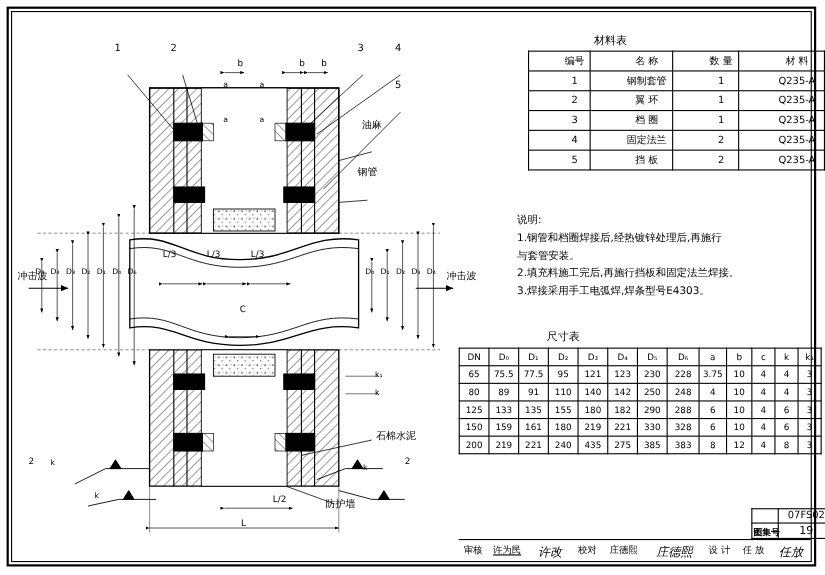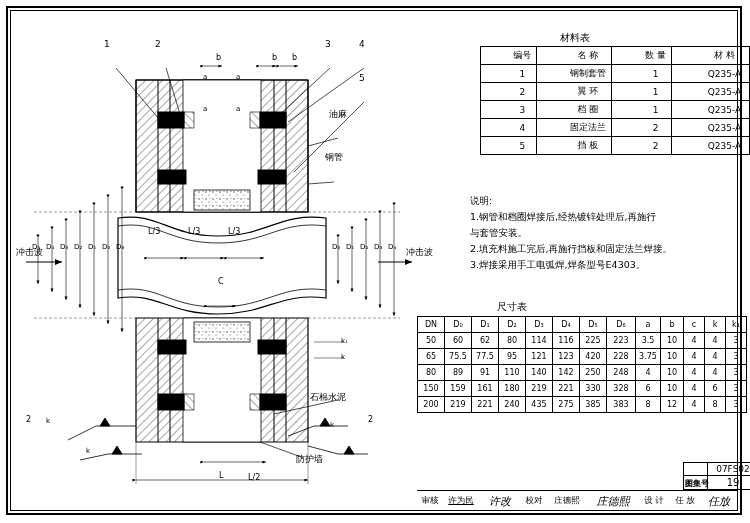--- a/index.html
+++ b/index.html
@@ -19,21 +19,21 @@
   table{border-collapse:collapse;position:absolute;}
   table td,table th{border:1px solid #000;text-align:center;font-weight:normal;padding:0;}
 
   
   #mat-table{left:480px;top:46px;font-size:9px;}
   #mat-table td{height:17px;padding-left:28px;}
   #mat-table .c0{width:34px;}
   #mat-table .c1{width:62px;}
   #mat-table .c2{width:40px;}
   #mat-table .c3{width:58px;}
-  #mat-title{left:560px;top:33px;font-size:10px;}
+  #mat-title{left:540px;top:33px;font-size:10px;}
 
   
   #dim-table{left:417px;top:316px;font-size:8px;}
   #dim-table td{height:15px;}
   #dim-table td.w1{width:26px;}
   #dim-table td.w2{width:26px;}
   #dim-table td.w3{width:26px;}
   #dim-table td.w4{width:26px;}
   #dim-table td.w5{width:26px;}
   #dim-table td.w6{width:26px;}
@@ -217,21 +217,21 @@
   <div class="t sm num" style="left:272px;top:54px;">b</div>
   <div class="t sm num" style="left:292px;top:54px;">b</div>
 
   <div class="t xs num" style="left:203px;top:74px;">a</div>
   <div class="t xs num" style="left:236px;top:74px;">a</div>
   <div class="t xs num" style="left:203px;top:106px;">a</div>
   <div class="t xs num" style="left:236px;top:106px;">a</div>
 
   <div class="t cn" style="left:329px;top:110px;">油麻</div>
   <div class="t cn" style="left:325px;top:153px;">钢管</div>
-  <div class="t cn" style="left:310px;top:393px;">石棉水泥</div>
+  <div class="t cn" style="left:342px;top:393px;">石棉水泥</div>
   <div class="t cn" style="left:296px;top:455px;">防护墙</div>
 
   <div class="t cn" style="left:16px;top:248px;">冲击波</div>
   <div class="t cn" style="left:406px;top:248px;">冲击波</div>
 
   <div class="t xs num" style="left:32px;top:244px;">D₅</div>
   <div class="t xs num" style="left:46px;top:244px;">D₄</div>
   <div class="t xs num" style="left:60px;top:244px;">D₃</div>
   <div class="t xs num" style="left:74px;top:244px;">D₂</div>
   <div class="t xs num" style="left:88px;top:244px;">D₁</div>
@@ -242,21 +242,21 @@
   <div class="t xs num" style="left:346px;top:244px;">D₁</div>
   <div class="t xs num" style="left:360px;top:244px;">D₂</div>
   <div class="t xs num" style="left:374px;top:244px;">D₃</div>
   <div class="t xs num" style="left:388px;top:244px;">D₄</div>
 
   <div class="t sm num" style="left:148px;top:228px;">L/3</div>
   <div class="t sm num" style="left:188px;top:228px;">L/3</div>
   <div class="t sm num" style="left:228px;top:228px;">L/3</div>
 
   <div class="t sm num" style="left:218px;top:278px;">C</div>
-  <div class="t sm num" style="left:248px;top:474px;">L/2</div>
+  <div class="t sm num" style="left:248px;top:450px;">L/2</div>
   <div class="t sm num" style="left:219px;top:472px;">L</div>
 
   <div class="t xs num" style="left:341px;top:338px;">k₁</div>
   <div class="t xs num" style="left:341px;top:354px;">k</div>
   <div class="t xs num" style="left:46px;top:418px;">k</div>
   <div class="t xs num" style="left:86px;top:448px;">k</div>
   <div class="t xs num" style="left:330px;top:422px;">k</div>
 
   <div class="t sm num" style="left:26px;top:416px;">2</div>
   <div class="t sm num" style="left:368px;top:416px;">2</div>
@@ -323,62 +323,62 @@
       <td class="w6">D₄</td>
       <td class="w7">D₅</td>
       <td class="w8">D₆</td>
       <td class="w9">a</td>
       <td class="w10">b</td>
       <td class="w11">c</td>
       <td class="w12">k</td>
       <td class="w13">k₁</td>
     </tr>
     <tr>
-      <td>50</td>
-      <td>60</td>
-      <td>62</td>
-      <td>80</td>
-      <td>114</td>
-      <td>116</td>
-      <td>225</td>
-      <td>223</td>
-      <td>3.5</td>
-      <td>10</td>
-      <td>4</td>
-      <td>4</td>
-      <td>3</td>
-    </tr>
-    <tr>
       <td>65</td>
       <td>75.5</td>
       <td>77.5</td>
       <td>95</td>
       <td>121</td>
       <td>123</td>
-      <td>420</td>
+      <td>230</td>
       <td>228</td>
       <td>3.75</td>
       <td>10</td>
       <td>4</td>
       <td>4</td>
       <td>3</td>
     </tr>
     <tr>
       <td>80</td>
       <td>89</td>
       <td>91</td>
       <td>110</td>
       <td>140</td>
       <td>142</td>
       <td>250</td>
       <td>248</td>
       <td>4</td>
       <td>10</td>
       <td>4</td>
       <td>4</td>
+      <td>3</td>
+    </tr>
+    <tr>
+      <td>125</td>
+      <td>133</td>
+      <td>135</td>
+      <td>155</td>
+      <td>180</td>
+      <td>182</td>
+      <td>290</td>
+      <td>288</td>
+      <td>6</td>
+      <td>10</td>
+      <td>4</td>
+      <td>6</td>
       <td>3</td>
     </tr>
     <tr>
       <td>150</td>
       <td>159</td>
       <td>161</td>
       <td>180</td>
       <td>219</td>
       <td>221</td>
       <td>330</td>

